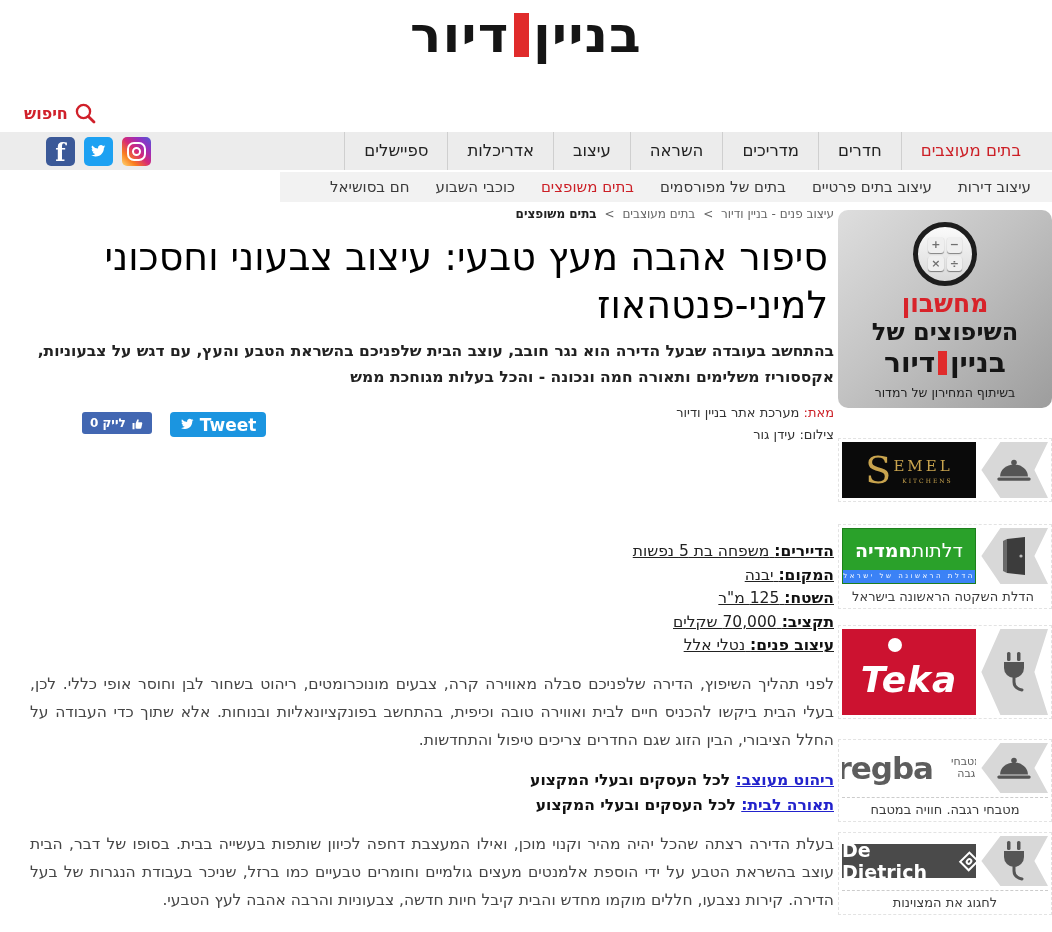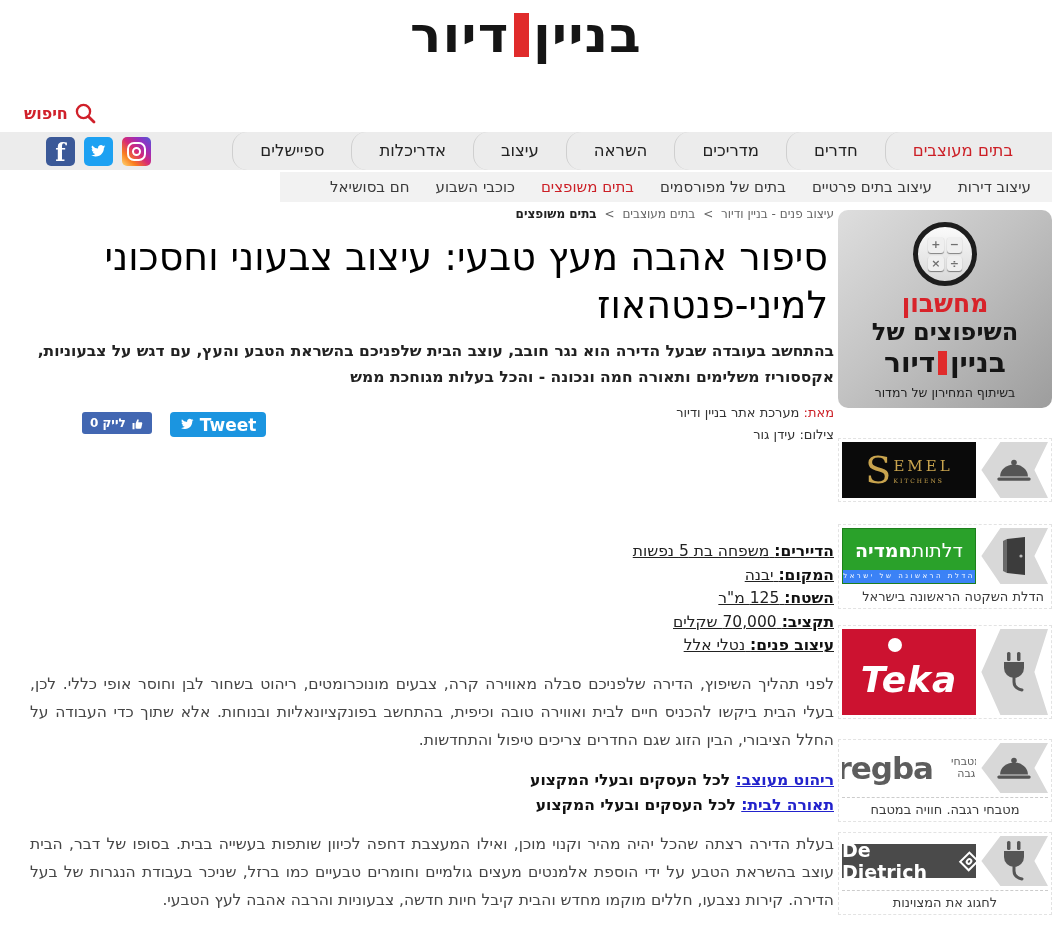--- a/index.html
+++ b/index.html
@@ -9,22 +9,22 @@
   
   .masthead { position:relative; height:132px; }
   .logo { display:flex; justify-content:center; align-items:center; padding-top:6px; cursor:pointer; }
   .logo-word { font-size:50px; font-weight:bold; color:#151515; letter-spacing:1px; transform:scaleX(1.04); }
   .logo-bar { width:15px; height:44px; background:#e02b2b; margin:0 6px; }
   .search { position:absolute; left:auto; right:auto; top:102px; inset-inline-end:24px;
     display:flex; align-items:center; gap:6px; color:#d0202a; font-weight:bold; font-size:16px; cursor:pointer; }
 
   
   .mainnav { height:38px; background:#ececec; display:flex; align-items:center; padding:0 12px; }
-  .nav-item { font-size:16.5px; color:#222; padding:0 27px; line-height:38px; border-left:1px solid #cfcfcf;
-    text-decoration:none; cursor:pointer; white-space:nowrap;border-radius:15px; }
+  .nav-item { font-size:16.5px; color:#222; padding:0 19px; line-height:38px; border-left:1px solid #cfcfcf;
+    text-decoration:none; cursor:pointer; white-space:nowrap; }
   .nav-item.active { color:#cc1f26; }
   .social { margin-right:auto; display:flex; direction:ltr; gap:9px; align-items:center; padding-left:34px; }
   .sicon { width:29px; height:29px; border-radius:5px; display:flex; align-items:flex-end; justify-content:center;
     cursor:pointer; overflow:hidden; }
   .fb { background:#3b5998; color:#fff; font-family:"DejaVu Serif", serif; font-weight:bold; font-size:24px; line-height:26px; }
   .tw { background:#1da1f2; align-items:center; }
   .ig { background:linear-gradient(45deg,#feda75,#fa7e1e,#d62976,#962fbf,#4f5bd5); align-items:center; position:relative; }
   .ig::before { content:""; position:absolute; inset:5px; border:2px solid #fff; border-radius:7px; }
   .ig::after { content:""; position:absolute; inset:10px; border:2px solid #fff; border-radius:50%; }
 
@@ -78,25 +78,25 @@
   .calc-logo .b { width:9px; height:24px; background:#e02b2b; margin:0 4px; }
   .calc-foot { font-size:12.5px; color:#222; margin-top:5px; }
 
   .ad { border:1px dashed #e3e3e3; padding:3px; margin-top:20px; cursor:pointer; }
   .ad-row { display:flex; align-items:center; gap:4px; }
   .chev { width:68px; background:#d8d8d8; flex-shrink:0; display:flex; align-items:center; justify-content:center;
     clip-path:polygon(100% 0, 30% 0, 2% 50%, 30% 100%, 100% 100%, 80% 50%); }
   .lbox { width:134px; height:56px; display:flex; align-items:center; justify-content:center; overflow:hidden; }
   .caption { font-size:13px; color:#3a3a3a; margin-top:4px; line-height:17px; }
   .cap-line { border-top:1px dashed #ccc; padding-top:3px; text-align:center; }
-  .cap-right { text-align:right; padding-right:4px; }
+  .cap-right { text-align:center; padding-right:4px; }
 
   .semel-box { background:#0a0a0a; font-family:"DejaVu Serif", serif; color:#c9a44e; direction:ltr; }
   .semel-s { font-size:38px; line-height:38px; font-weight:normal; }
-  .semel-col { display:flex; flex-direction:column; margin-left:2px; }
+  .semel-col { display:flex; flex-direction:column; align-items:flex-end; margin-left:2px; }
   .semel-word { font-size:15px; letter-spacing:3px; }
   .semel-sub { font-size:6px; letter-spacing:2px; margin-top:2px; }
 
   .hamdia-box { flex-direction:column; background:#2aa12a; border:1px solid #1d7f1d; justify-content:flex-end; }
   .hamdia-main { flex:1; display:flex; align-items:center; justify-content:center; color:#fff; font-size:19px; }
   .hamdia-main .bold { font-weight:bold; }
   .hamdia-strip { width:100%; background:#3b82f6; color:#fff; font-size:7px; letter-spacing:2.5px;
     text-align:center; line-height:13px; }
 
   .teka-box { height:86px; background:#cc1230; position:relative; }

